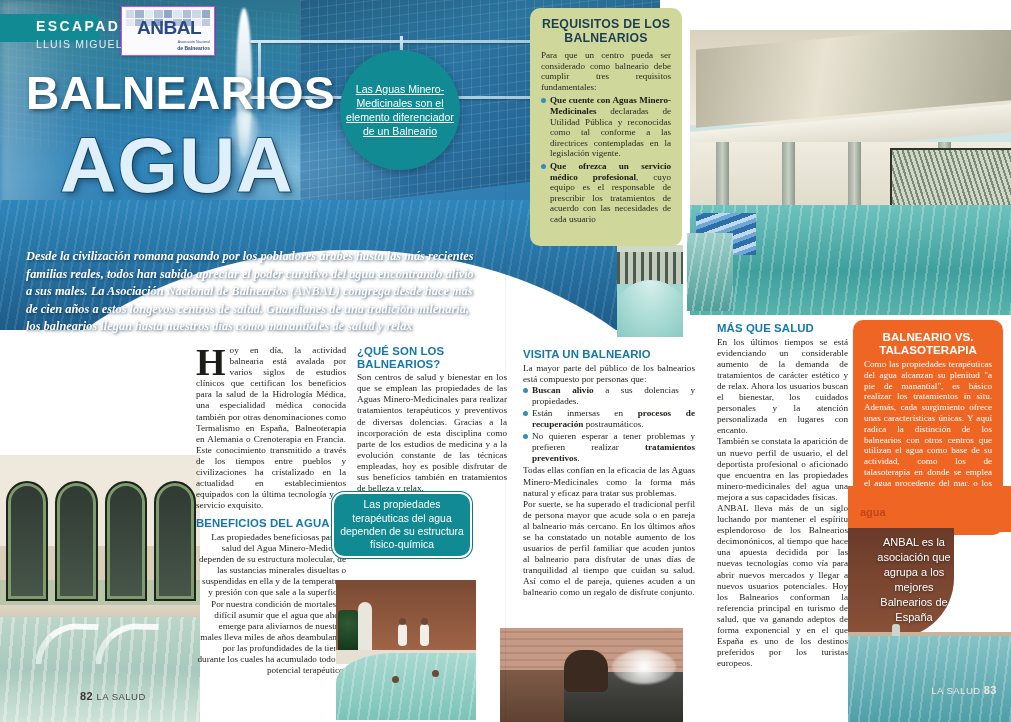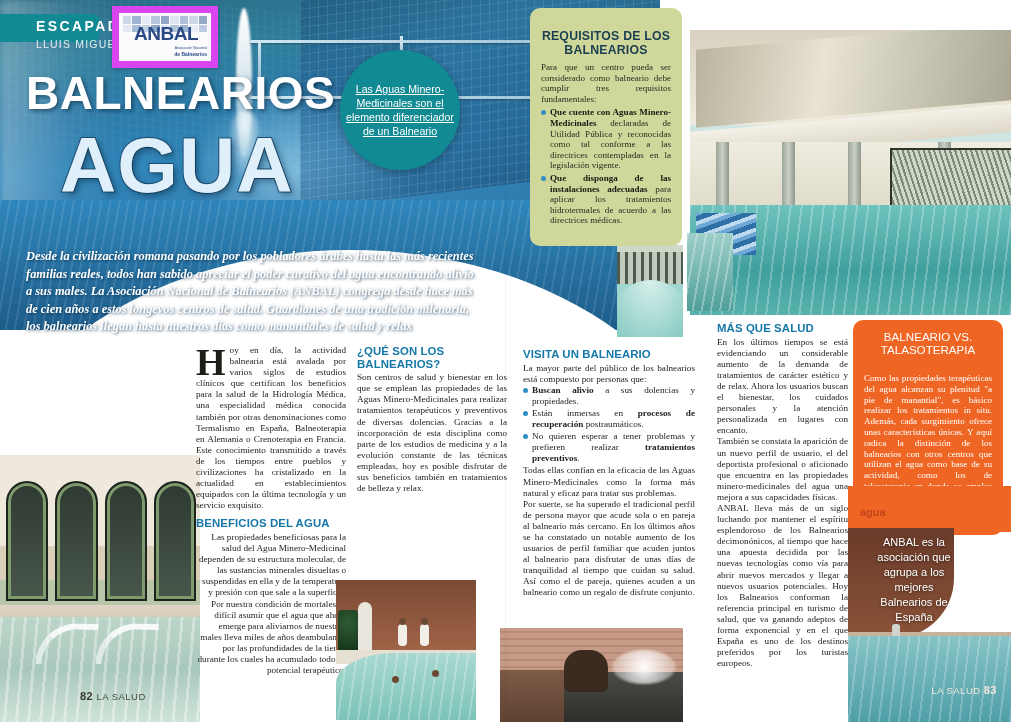--- a/index.html
+++ b/index.html
@@ -59,21 +59,21 @@
   
   .wave{position:absolute;left:-30px;top:250px;width:760px;height:560px;background:#fff;border-radius:50%;}
   .wave2{position:absolute;left:150px;top:440px;width:430px;height:430px;background:#fff;border-radius:50%;}
 
   
   .escapada-tab{position:absolute;left:0;top:14px;width:100px;height:28px;background:#128a93;border-radius:0 8px 8px 0;}
   .escapada{position:absolute;left:36px;top:18px;color:#fff;font-family:"Liberation Sans",sans-serif;
      font-size:14px;letter-spacing:2.4px;font-weight:600;}
   .byline{position:absolute;left:36px;top:38px;color:#e6eef0;font-family:"Liberation Sans",sans-serif;
      font-size:10.5px;letter-spacing:1.2px;}
-  .logo{position:absolute;left:112px;top:6px;width:92px;height:48px;background:#fbfbfd;border:7px solid #d946ef;
+  .logo{position:absolute;left:121px;top:6px;width:92px;height:48px;background:#fbfbfd;border:1px solid #d946ef;
      box-shadow:0 1px 3px rgba(0,0,0,.25);}
   .logo-squares{position:absolute;left:4px;top:3px;width:84px;height:16px;display:grid;
      grid-template-columns:repeat(9,1fr);grid-template-rows:repeat(2,1fr);gap:1px;}
   .logo-word{position:absolute;left:5px;top:10px;width:84px;text-align:center;
      font-family:"Liberation Sans",sans-serif;font-size:19px;font-weight:700;color:#2a4a86;letter-spacing:-.5px;}
   .logo-sub{position:absolute;left:30px;top:33px;width:58px;font-family:"Liberation Sans",sans-serif;
      font-size:3.6px;color:#2a4a86;line-height:1.35;text-align:right;}
   .logo-sub b{font-size:5px;}
 
   
@@ -119,21 +119,21 @@
      background:radial-gradient(ellipse at 50% 0,#d8f0ec,#7fc7be);}
   .ps1 .cols{position:absolute;left:0;top:8%;width:100%;height:34%;
      background:repeating-linear-gradient(90deg,#4d5a4f 0 3px,#c3cbbd 3px 8px);}
   .photo-strip2{position:absolute;left:687px;top:233px;width:46px;height:78px;overflow:hidden;
      background:linear-gradient(#9fcfc9,#4f9f9a);}
   .photo-strip2 .rip{position:absolute;inset:0;background:repeating-linear-gradient(100deg,rgba(255,255,255,.3) 0 2px,rgba(255,255,255,0) 2px 9px);}
 
   
   .box-req{position:absolute;left:530px;top:8px;width:152px;height:238px;background:#cfd79a;border-radius:10px;
     padding:10px 11px 8px;box-sizing:border-box;}
-  .box-req h3{margin:12px 0 5px;text-align:center;font-family:"Liberation Sans",sans-serif;font-size:12.3px;
+  .box-req h3{margin:0 0 5px;text-align:center;font-family:"Liberation Sans",sans-serif;font-size:12.3px;
     font-weight:700;color:#1b3d52;line-height:13.5px;letter-spacing:.2px;}
   .box-req p{margin:0 0 3px;font-size:9.1px;line-height:10.6px;color:#2a2a22;text-align:justify;}
   .req-li{display:flex;gap:4px;margin-bottom:2px;}
   .req-dot{flex:0 0 auto;width:5px;height:5px;border-radius:50%;background:#2f8fc4;margin-top:3px;}
   .req-li div{font-size:9.1px;line-height:10.6px;color:#2a2a22;text-align:justify;}
   .req-li b{color:#1a1a14;}
 
   
   .col{position:absolute;color:#24241f;}
   .col p{margin:0;font-size:9.2px;line-height:11.1px;text-align:justify;}
@@ -174,22 +174,22 @@
   .c3 li{display:flex;gap:4px;margin-bottom:1px;}
   .bdot{flex:0 0 auto;width:5px;height:5px;border-radius:50%;background:#2f8fc4;margin-top:3px;}
   .c3 li div{font-size:9.2px;line-height:11.1px;text-align:justify;}
 
   
   .c4{left:709px;top:322px;width:131px;margin-left:8px;}
 
   
   .box-or{position:absolute;left:853px;top:320px;width:150px;height:215px;background:#ef6624;border-radius:10px;
     padding:10px 11px;box-sizing:border-box;color:#fff;}
-  .box-or h3{margin:0 0 17px;text-align:center;font-family:"Liberation Sans",sans-serif;font-size:11.6px;
-    font-weight:400;line-height:13px;}
+  .box-or h3{margin:0 0 3px;text-align:center;font-family:"Liberation Sans",sans-serif;font-size:11.6px;
+    font-weight:700;line-height:13px;}
   .box-or p{margin:0;font-size:9.1px;line-height:10.8px;text-align:justify;}
 
   .photo-fount{position:absolute;left:848px;top:528px;width:163px;height:194px;overflow:hidden;}
   .pf-arch{position:absolute;left:-14px;top:0;width:120px;height:110px;border-radius:0 0 60px 0;
      background:linear-gradient(#6a3b2a,#8a5238);}
   .pf-wall{position:absolute;inset:0;background:repeating-linear-gradient(0deg,#9c6a4d 0 6px,#8b5c42 6px 8px);z-index:-1;}
   .pf-water{position:absolute;left:0;bottom:0;width:100%;height:86px;
      background:repeating-linear-gradient(97deg,rgba(255,255,255,.22) 0 2px,rgba(255,255,255,0) 2px 10px),
      linear-gradient(#86c3c6,#4f9fa8);}
   .pf-ledge{position:absolute;left:0;top:104px;width:100%;height:20px;background:#c9b29b;}
@@ -312,35 +312,36 @@
 
   <div class="box-req">
     <h3>REQUISITOS DE LOS BALNEARIOS</h3>
     <p>Para que un centro pueda ser considerado como balneario debe cumplir tres requisitos fundamentales:</p>
     <div class="req-li">
       <span class="req-dot"></span>
       <div><b>Que cuente con Aguas Minero-Medicinales</b><span> declaradas de Utilidad Pública y reconocidas como tal conforme a las directrices contempladas en la legislación vigente.</span></div>
     </div>
     <div class="req-li">
       <span class="req-dot"></span>
-      <div><b>Que disponga de las instalaciones adecuadas</b><span> para aplicar los tratamientos hidrotermales de acuerdo a las directrices médicas.</span></div>
+      <div><b>Que ofrezca un servicio médico profesional</b><span>, cuyo equipo es el responsable de prescribir los tratamientos de acuerdo con las necesidades de cada usuario</span></div>
     </div>
   </div>
 
   <div class="col c1">
     <p class="dropcap">Hoy en día, la actividad balnearia está avalada por varios siglos de estudios clínicos que certifican los beneficios para la salud de la Hidrología Médica, una especialidad médica conocida también por otras denominaciones como Termalismo en España, Balneoterapia en Alemania o Crenoterapia en Francia. Este conocimiento transmitido a través de los tiempos entre pueblos y civilizaciones ha cristalizado en la actualidad en establecimientos equipados con la última tecnología y un servicio exquisito.</p>
     <h4 class="hd" style="margin-top:6px">BENEFICIOS DEL AGUA</h4>
     <p style="text-align:right">Las propiedades beneficiosas para la salud del Agua Minero-Medicinal dependen de su estructura molecular, de las sustancias minerales disueltas o suspendidas en ella y de la temperatura y presión con que sale a la superficie.</p>
     <p style="text-indent:8px;text-align:right">Por nuestra condición de mortales es difícil asumir que el agua que ahora emerge para aliviarnos de nuestros males lleva miles de años deambulando por las profundidades de la tierra, durante los cuales ha acumulado todo su potencial terapéutico.</p>
   </div>
 
   <div class="col c2">
     <h4 class="hd">¿QUÉ SON LOS BALNEARIOS?</h4>
     <p>Son centros de salud y bienestar en los que se emplean las propiedades de las Aguas Minero-Medicinales para realizar tratamientos terapéuticos y preventivos de diversas dolencias. Gracias a la incorporación de esta disciplina como parte de los estudios de medicina y a la evolución constante de las técnicas empleadas, hoy es posible disfrutar de sus beneficios también en tratamientos de belleza y relax.</p>
   </div>
+  <div class="box-teal">Las propiedades terapéuticas del agua dependen de su estructura físico-química</div>
 
   <div class="photo-group">
     <div class="pg-wall"></div>
     <div class="pg-plant"></div>
     <div class="pg-statue"></div>
     <div class="pg-p" style="left:62px;top:44px"></div>
     <div class="pg-head" style="left:63px;top:38px"></div>
     <div class="pg-p" style="left:84px;top:44px"></div>
     <div class="pg-head" style="left:85px;top:38px"></div>
     <div class="pg-floor"></div>

